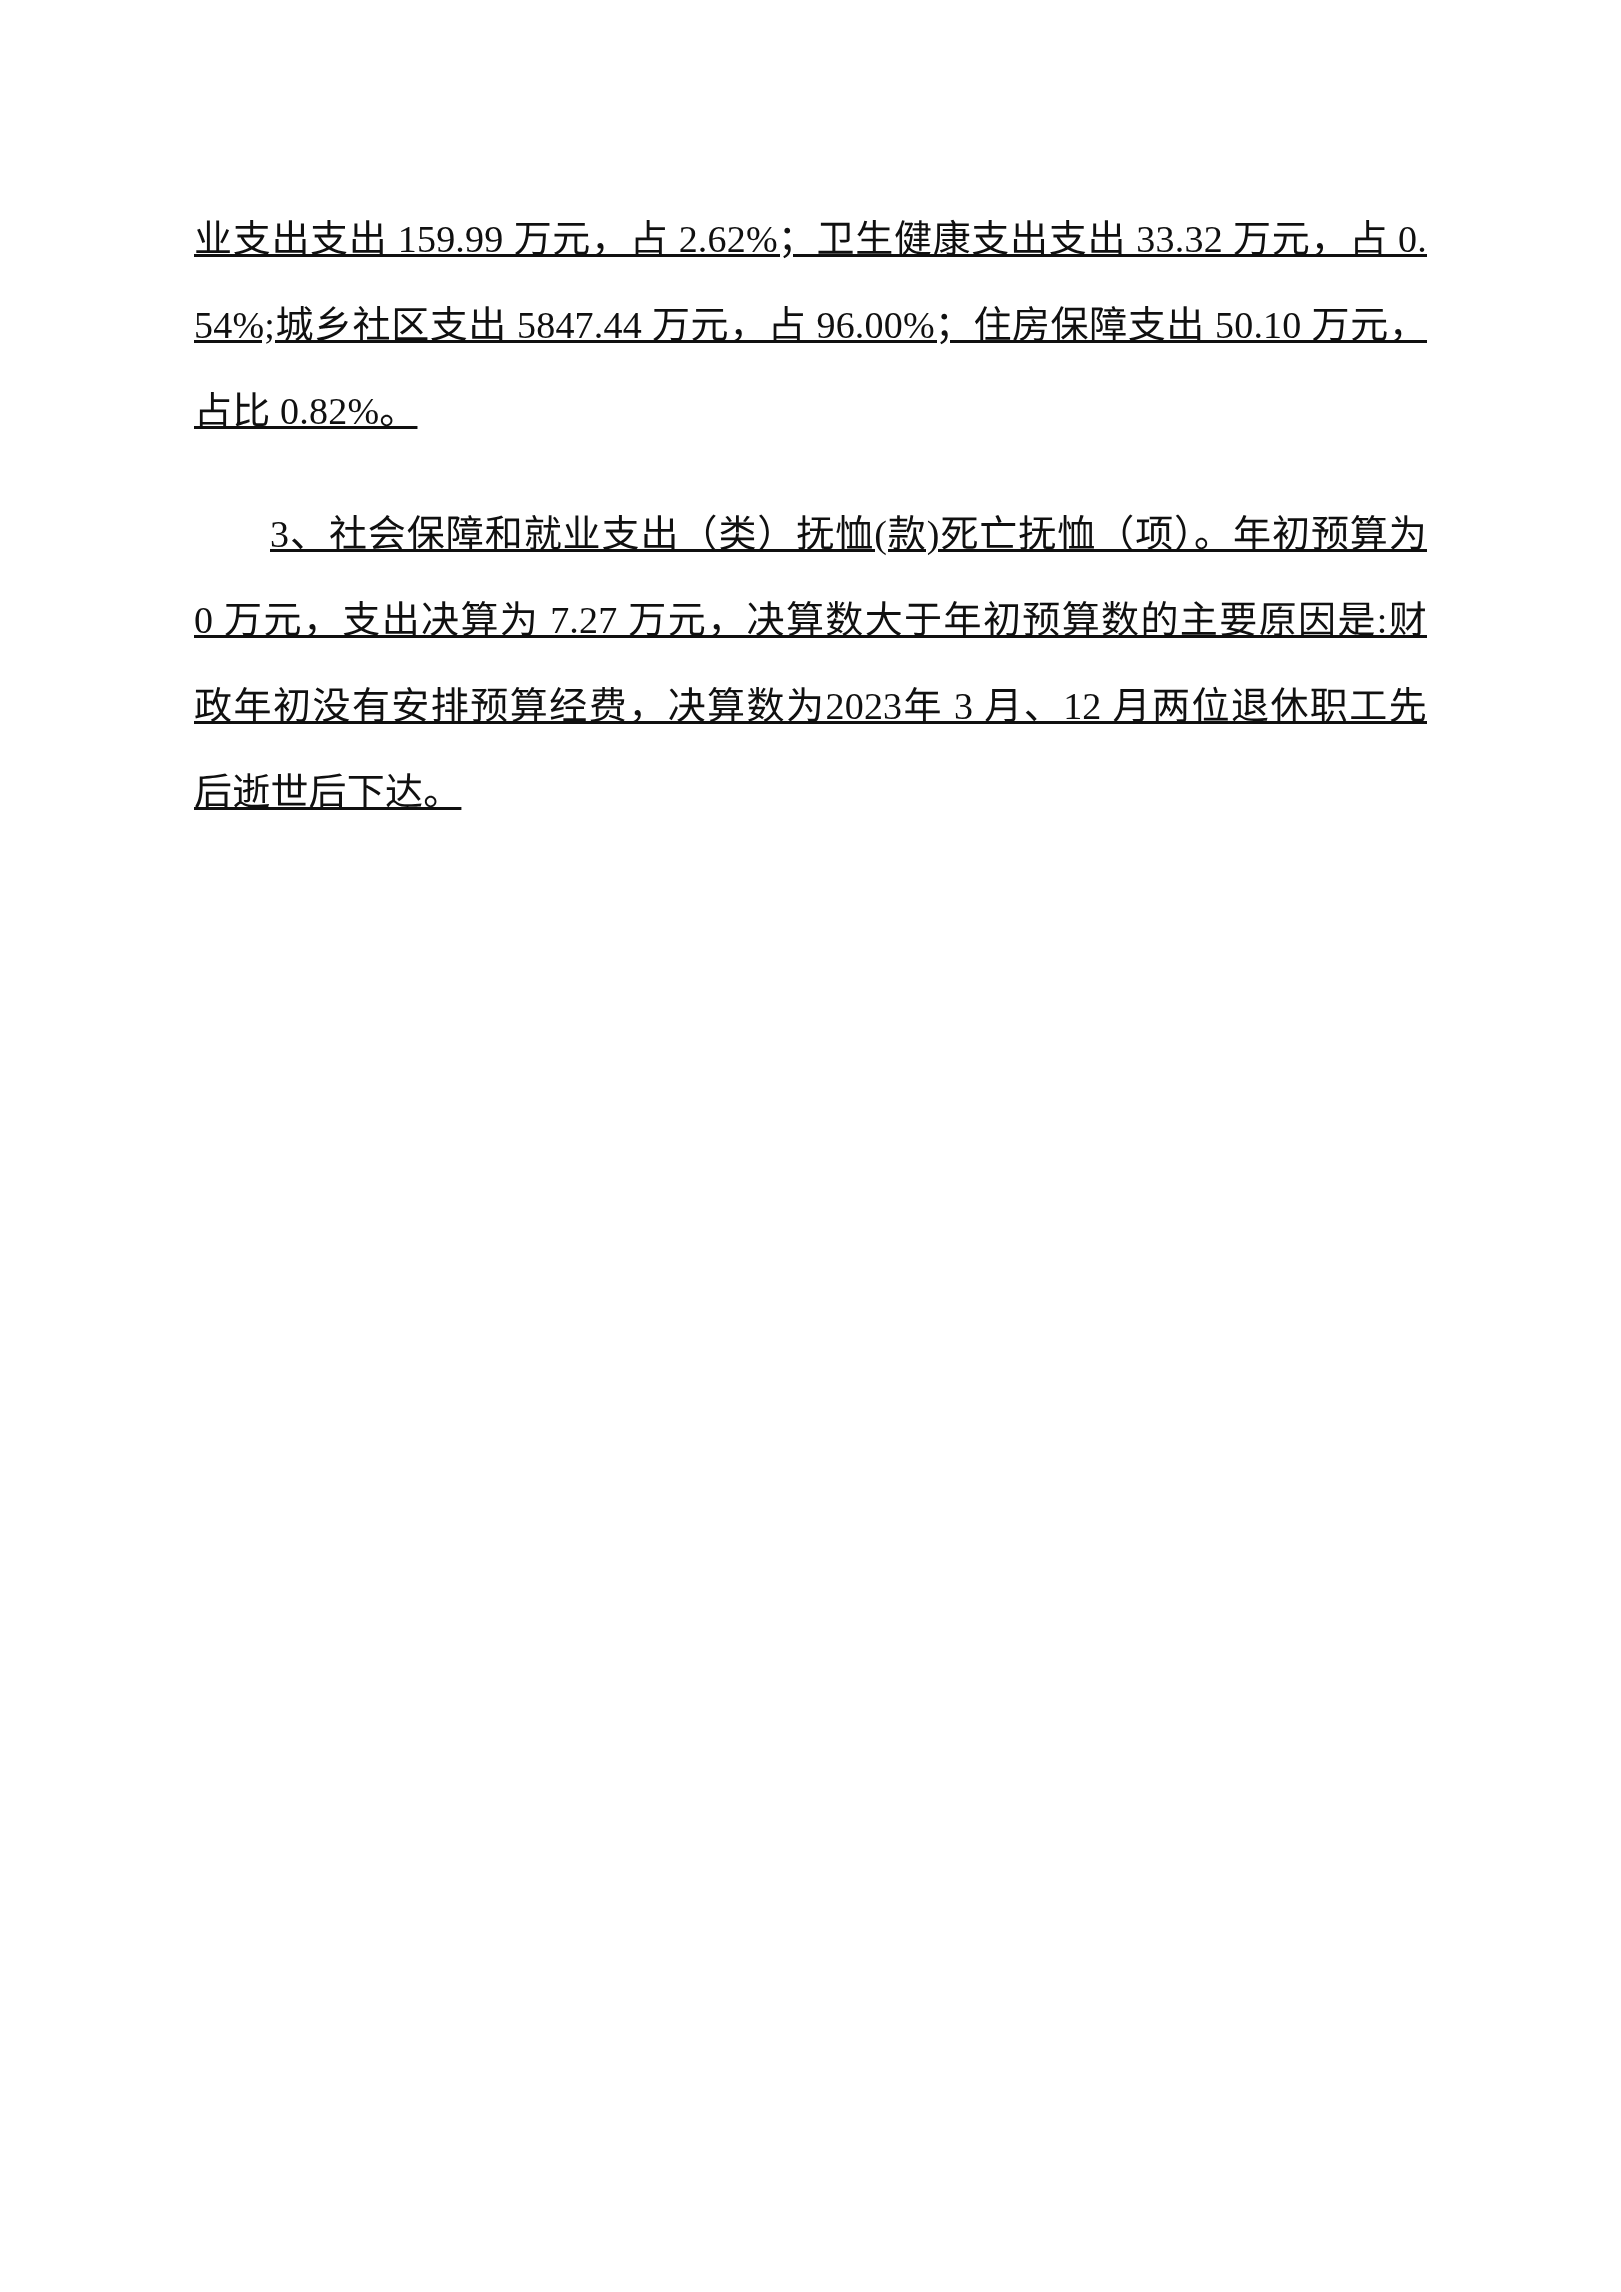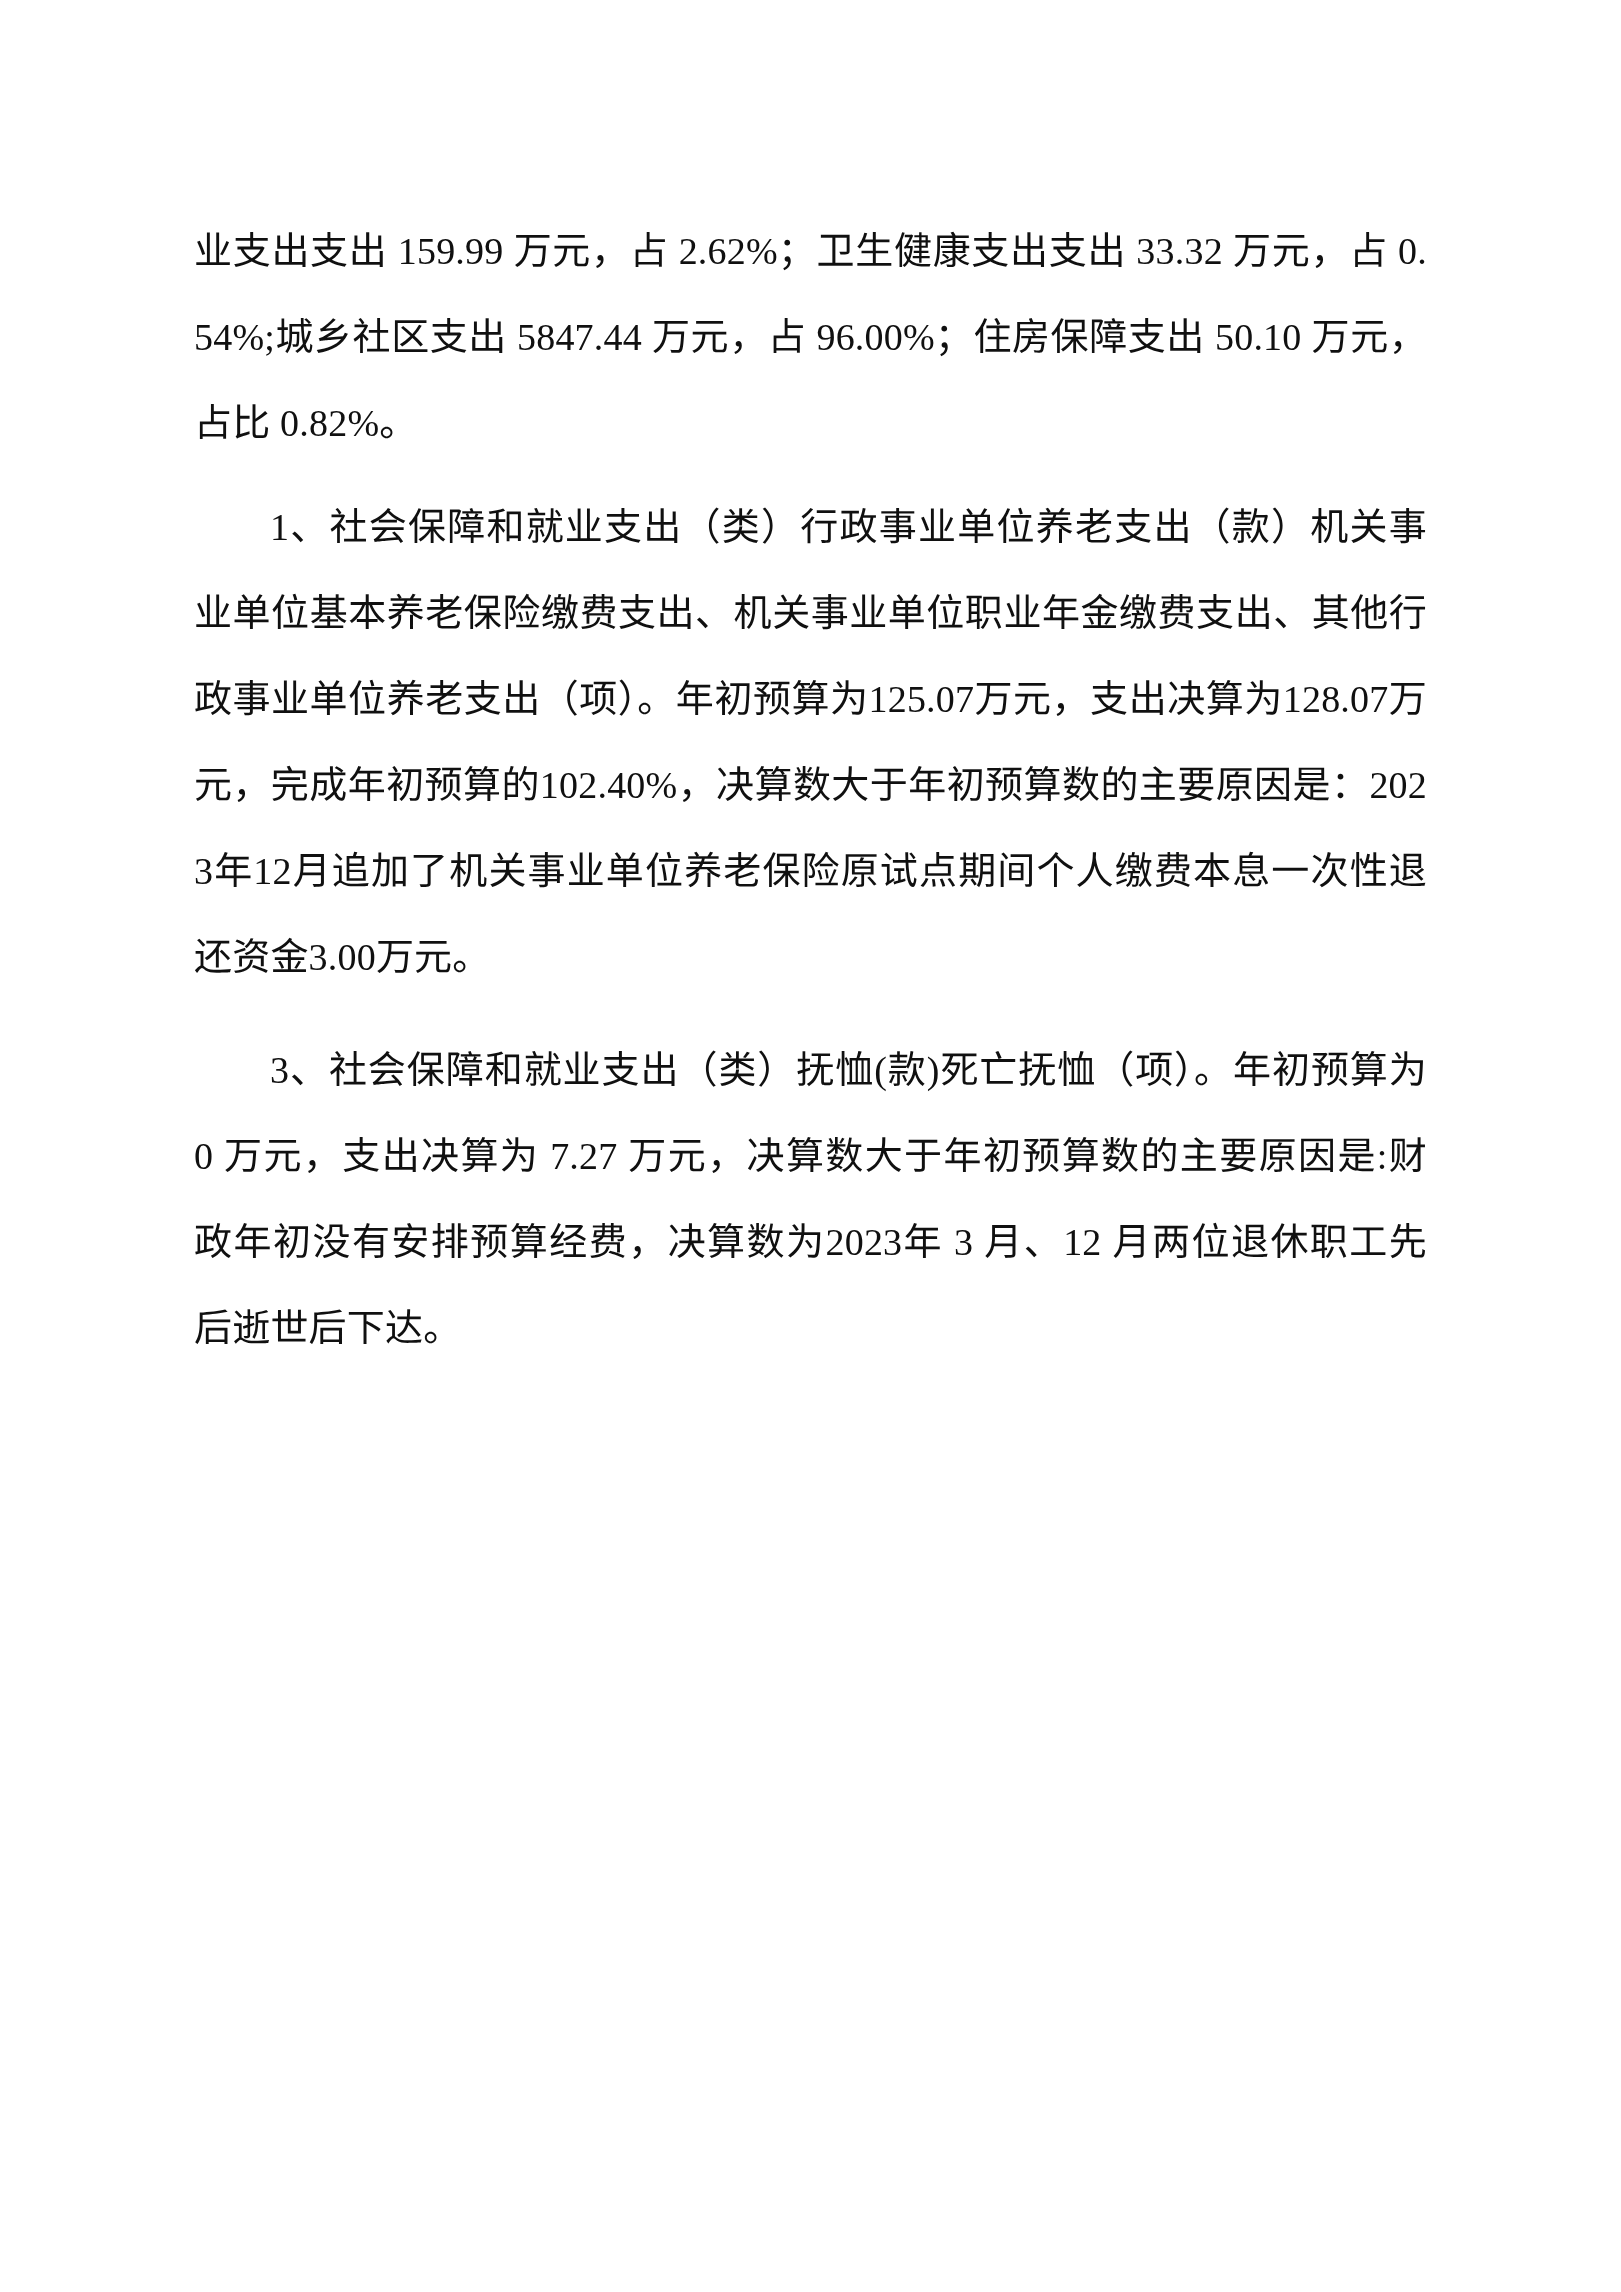--- a/index.html
+++ b/index.html
@@ -17,22 +17,23 @@
     width: 1621px;
     height: 2293px;
     margin: 0 auto;
     background: #ffffff;
     box-sizing: border-box;
     overflow: hidden;
   }
   .content {
     position: absolute;
     left: 194px;
-    top: 208px;
+    top: 196px;
     width: 1233px;
+    text-decoration: underline;
   }
   p {
     margin: 0 0 7.8px 0;
     font-size: 38px;
     line-height: 86px;
     text-align: justify;
     text-justify: inter-ideograph;
     letter-spacing: 0.2px;
     word-break: break-all;
   }
@@ -52,21 +53,20 @@
 
 <div class="page">
   <div class="content">
 
     <p class="plain">业支出支出 159.99 万元，占 2.62%；卫生健康支出支出 33.32 万元，占 0.54%;城乡社区支出 5847.44 万元，占 96.00%；住房保障支出 50.10 万元，占比 0.82%。</p>
 
     <div class="spacer-sm"></div>
 
 
 
-    <p class="indent">1、社会保障和就业支出（类）行政事业单位养老支出（款）机关事业单位基本养老保险缴费支出、机关事业单位职业年金缴费支出、其他行政事业单位养老支出（项）。年初预算为125.07万元，支出决算为128.07万元，完成年初预算的102.40%，决算数大于年初预算数的主要原因是：2023年12月追加了机关事业单位养老保险原试点期间个人缴费本息一次性退还资金3.00万元。</p>
 
 
     <div class="spacer-md"></div>
 
     <p class="indent">3、社会保障和就业支出（类）抚恤(款)死亡抚恤（项）。年初预算为 0 万元，支出决算为 7.27 万元，决算数大于年初预算数的主要原因是:财政年初没有安排预算经费，决算数为2023年 3 月、12 月两位退休职工先后逝世后下达。</p>
 
     <div class="spacer-md"></div>
 
 
   </div>

